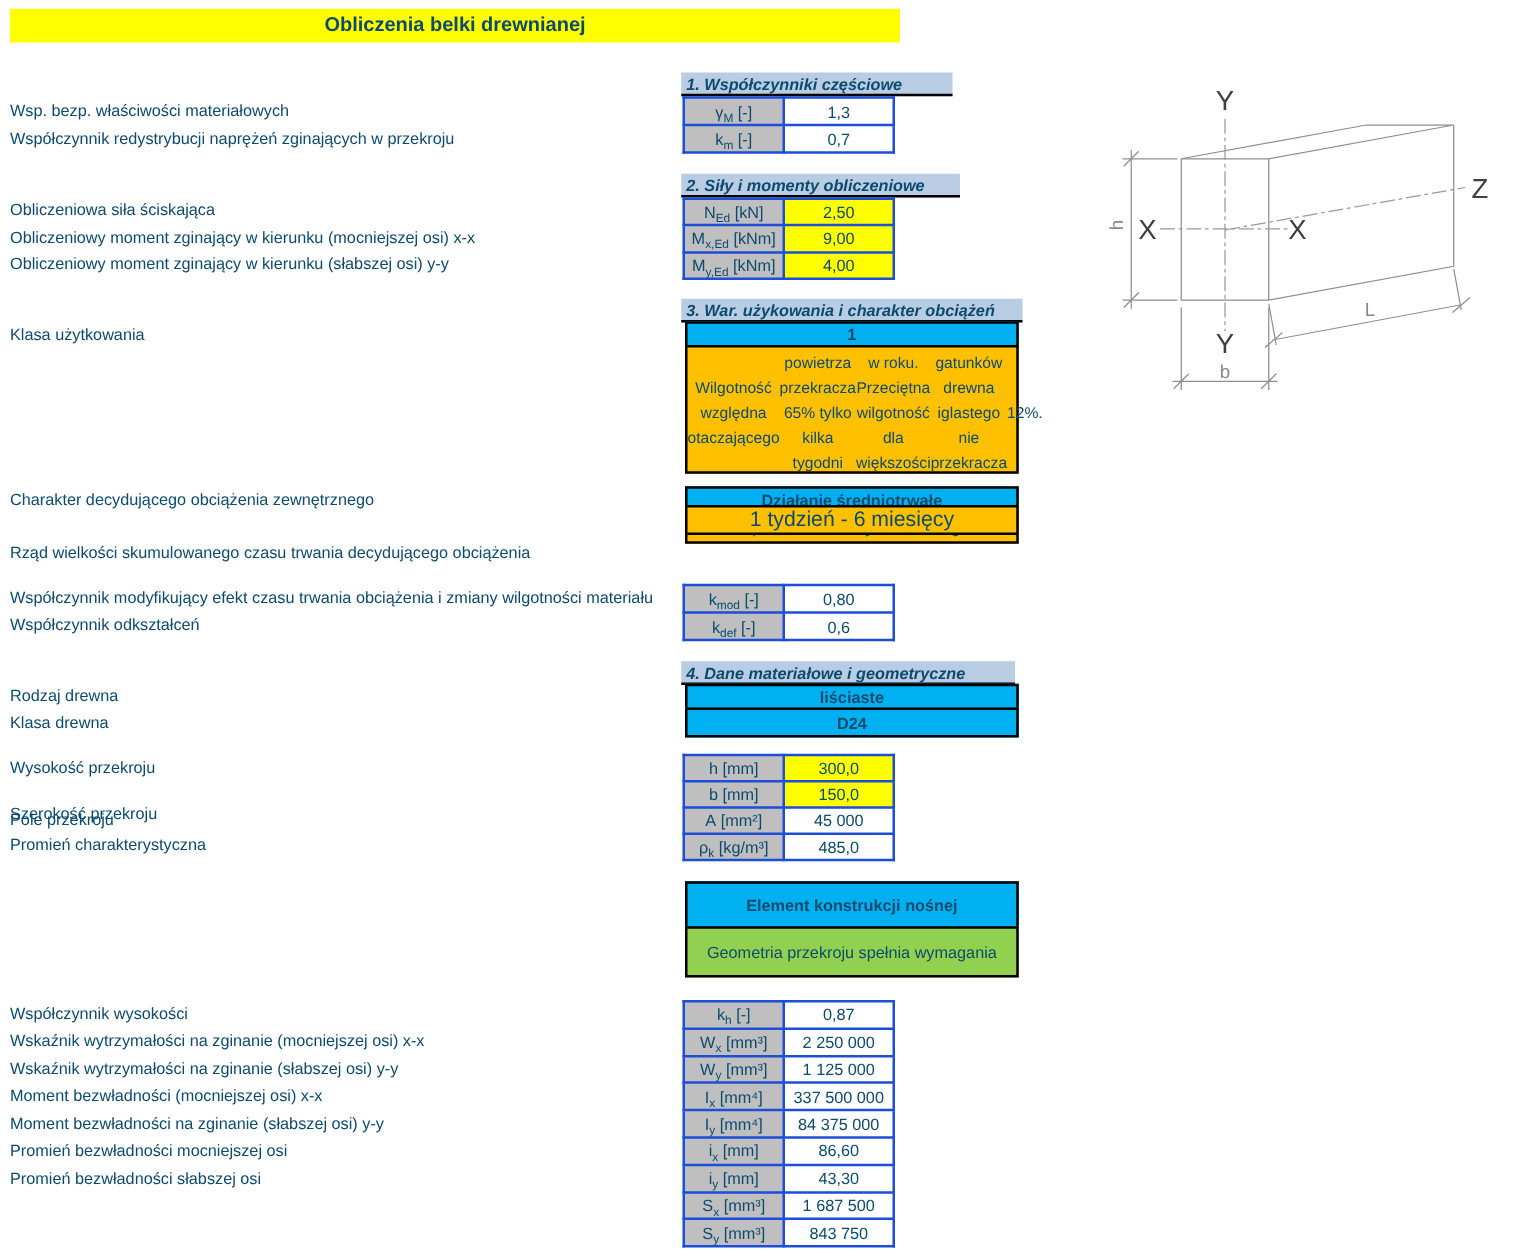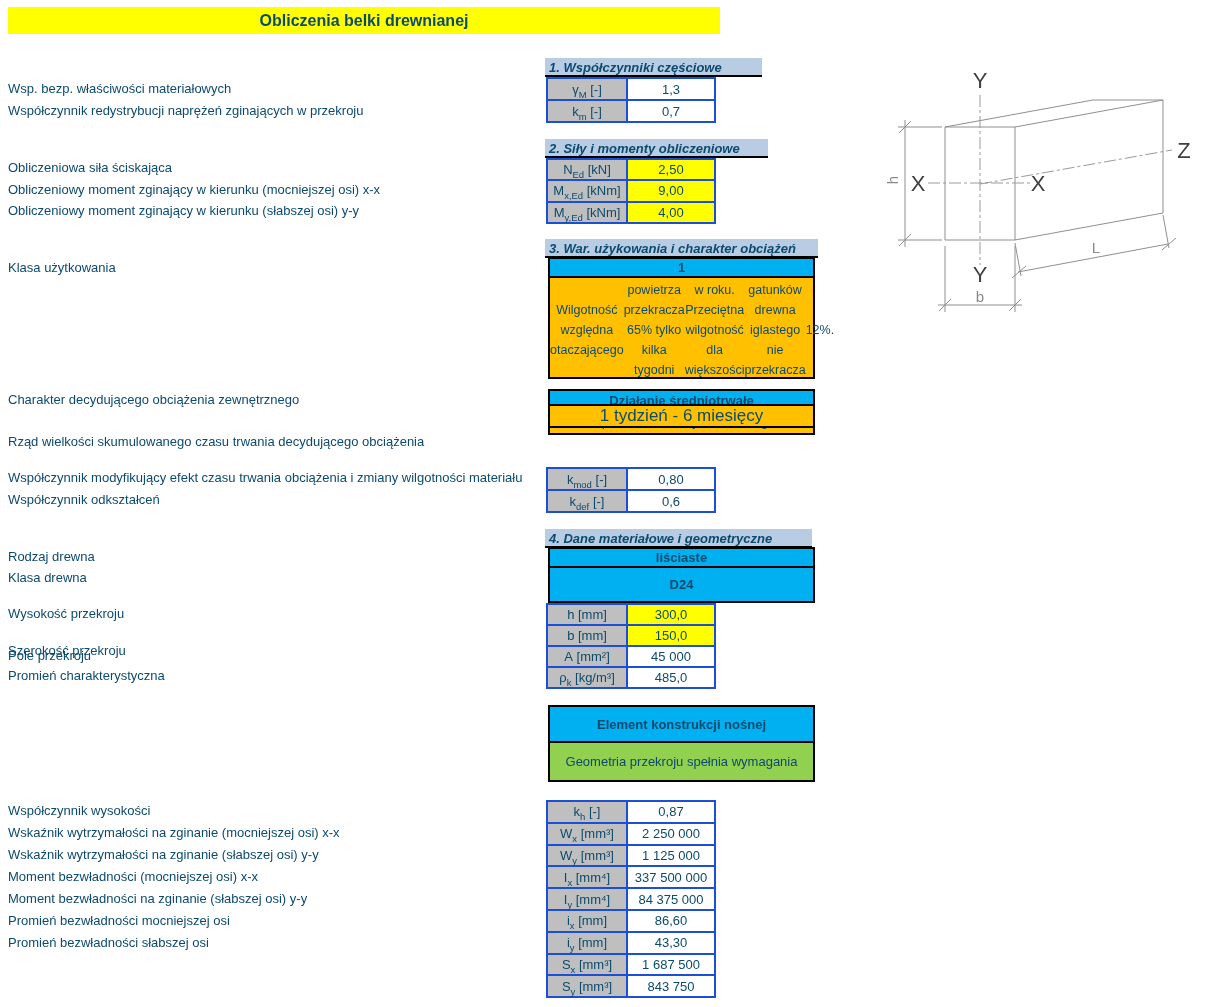--- a/index.html
+++ b/index.html
@@ -115,21 +115,21 @@
     </tr>
     <tr>
       <td class="pcol" style="height:20px"><span>k</span><sub>def</sub><span> [-]</span></td>
       <td class="vcol">0,6</td>
     </tr>
   </tbody>
     </table>
 
   <div class="sec-header" style="left:545px;top:529px;width:267px">4. Dane materiałowe i geometryczne</div>
   <div class="box blue" style="top:547px;height:21px">liściaste</div>
-  <div class="box blue" style="top:566px;height:37px">D24</div>
+  <div class="box blue" style="top:566px;height:24px">D24</div>
 
   <table class="xt" style="left:546px;top:603px">
     <tbody>
         <tr>
       <td class="pcol" style="height:19px"><span>h</span><sub></sub><span> [mm]</span></td>
       <td class="vcol yellow">300,0</td>
     </tr>
     <tr>
       <td class="pcol" style="height:19px"><span>b</span><sub></sub><span> [mm]</span></td>
       <td class="vcol yellow">150,0</td>

